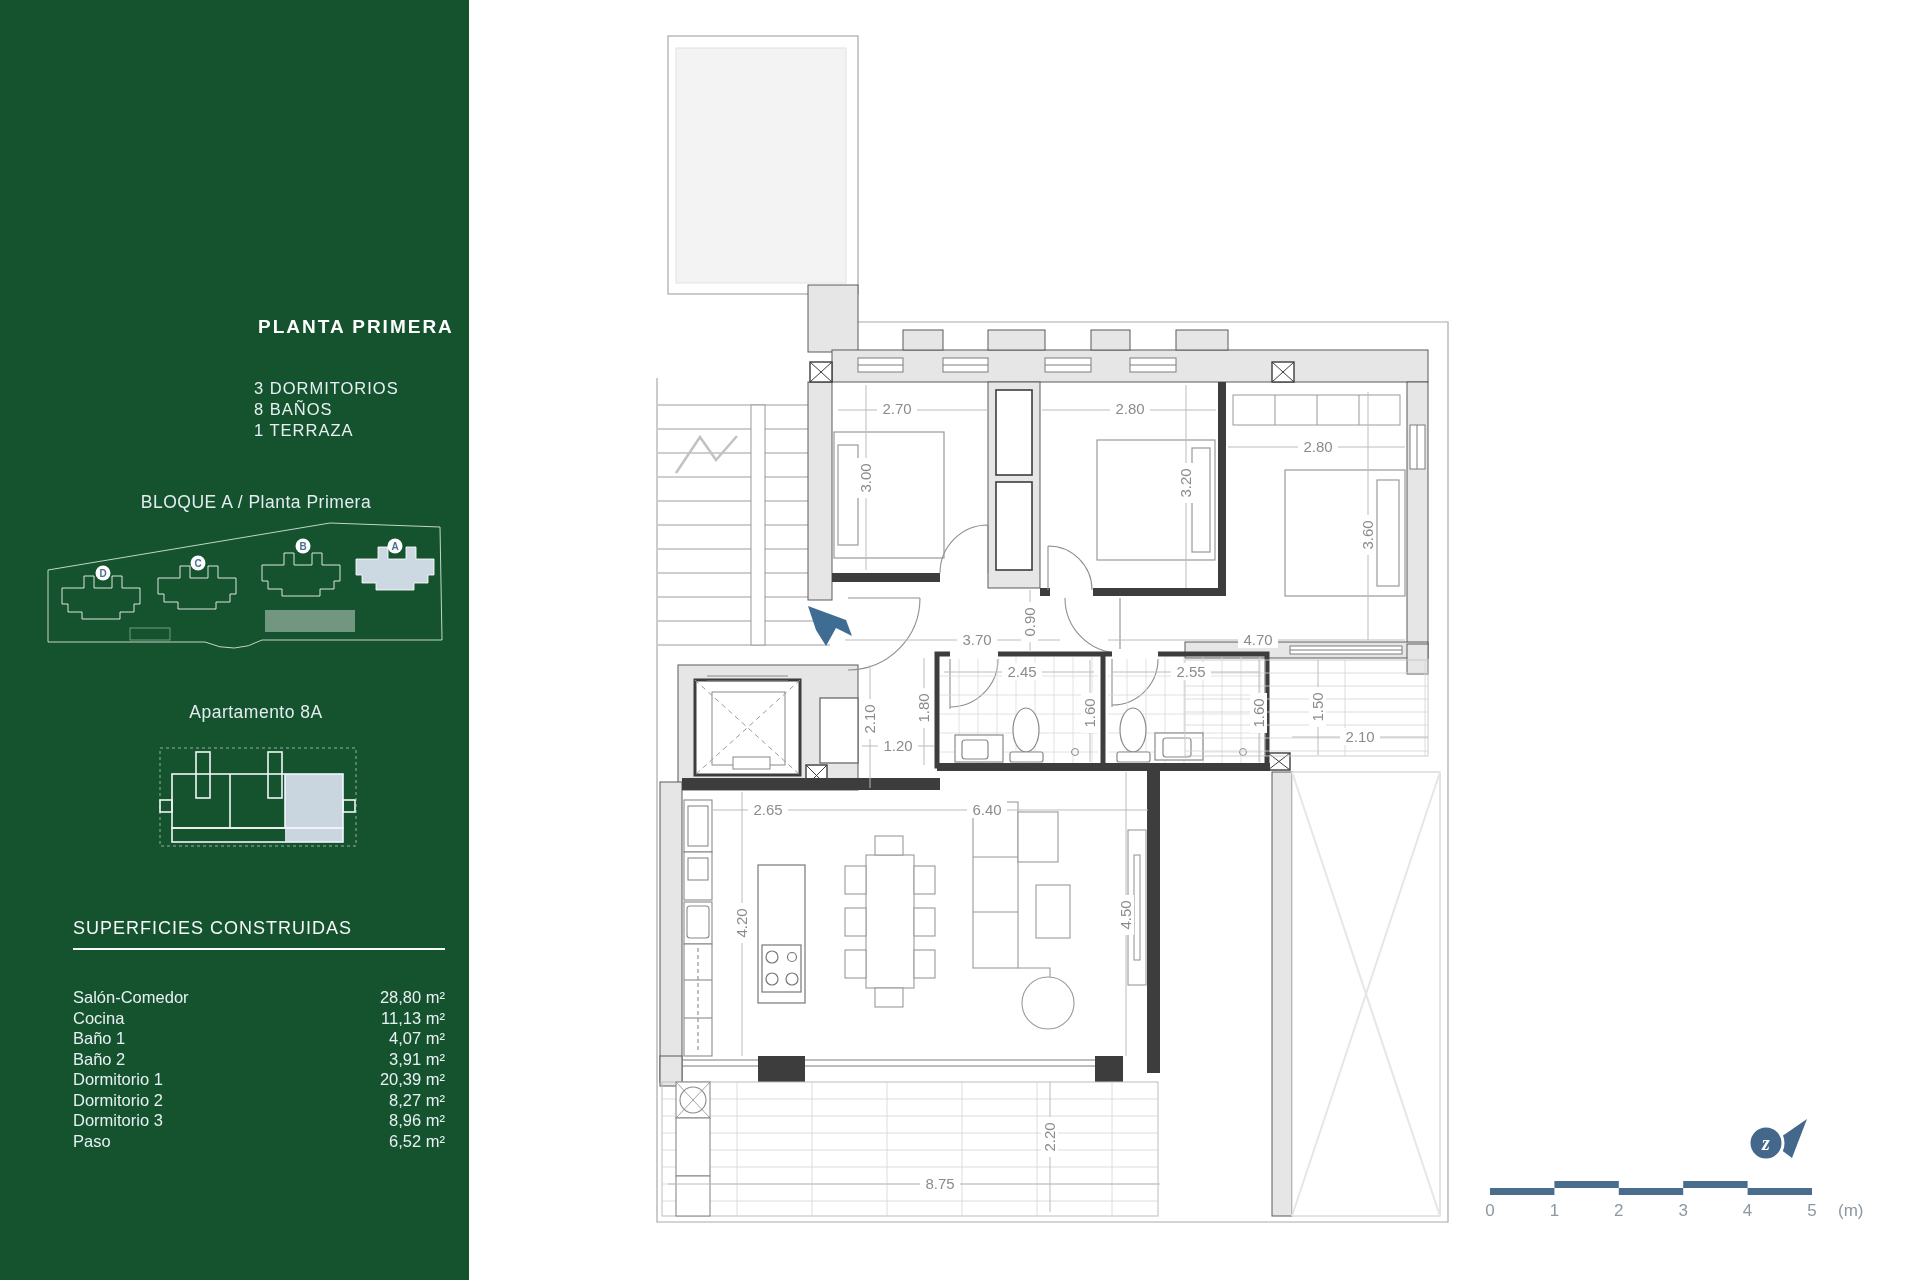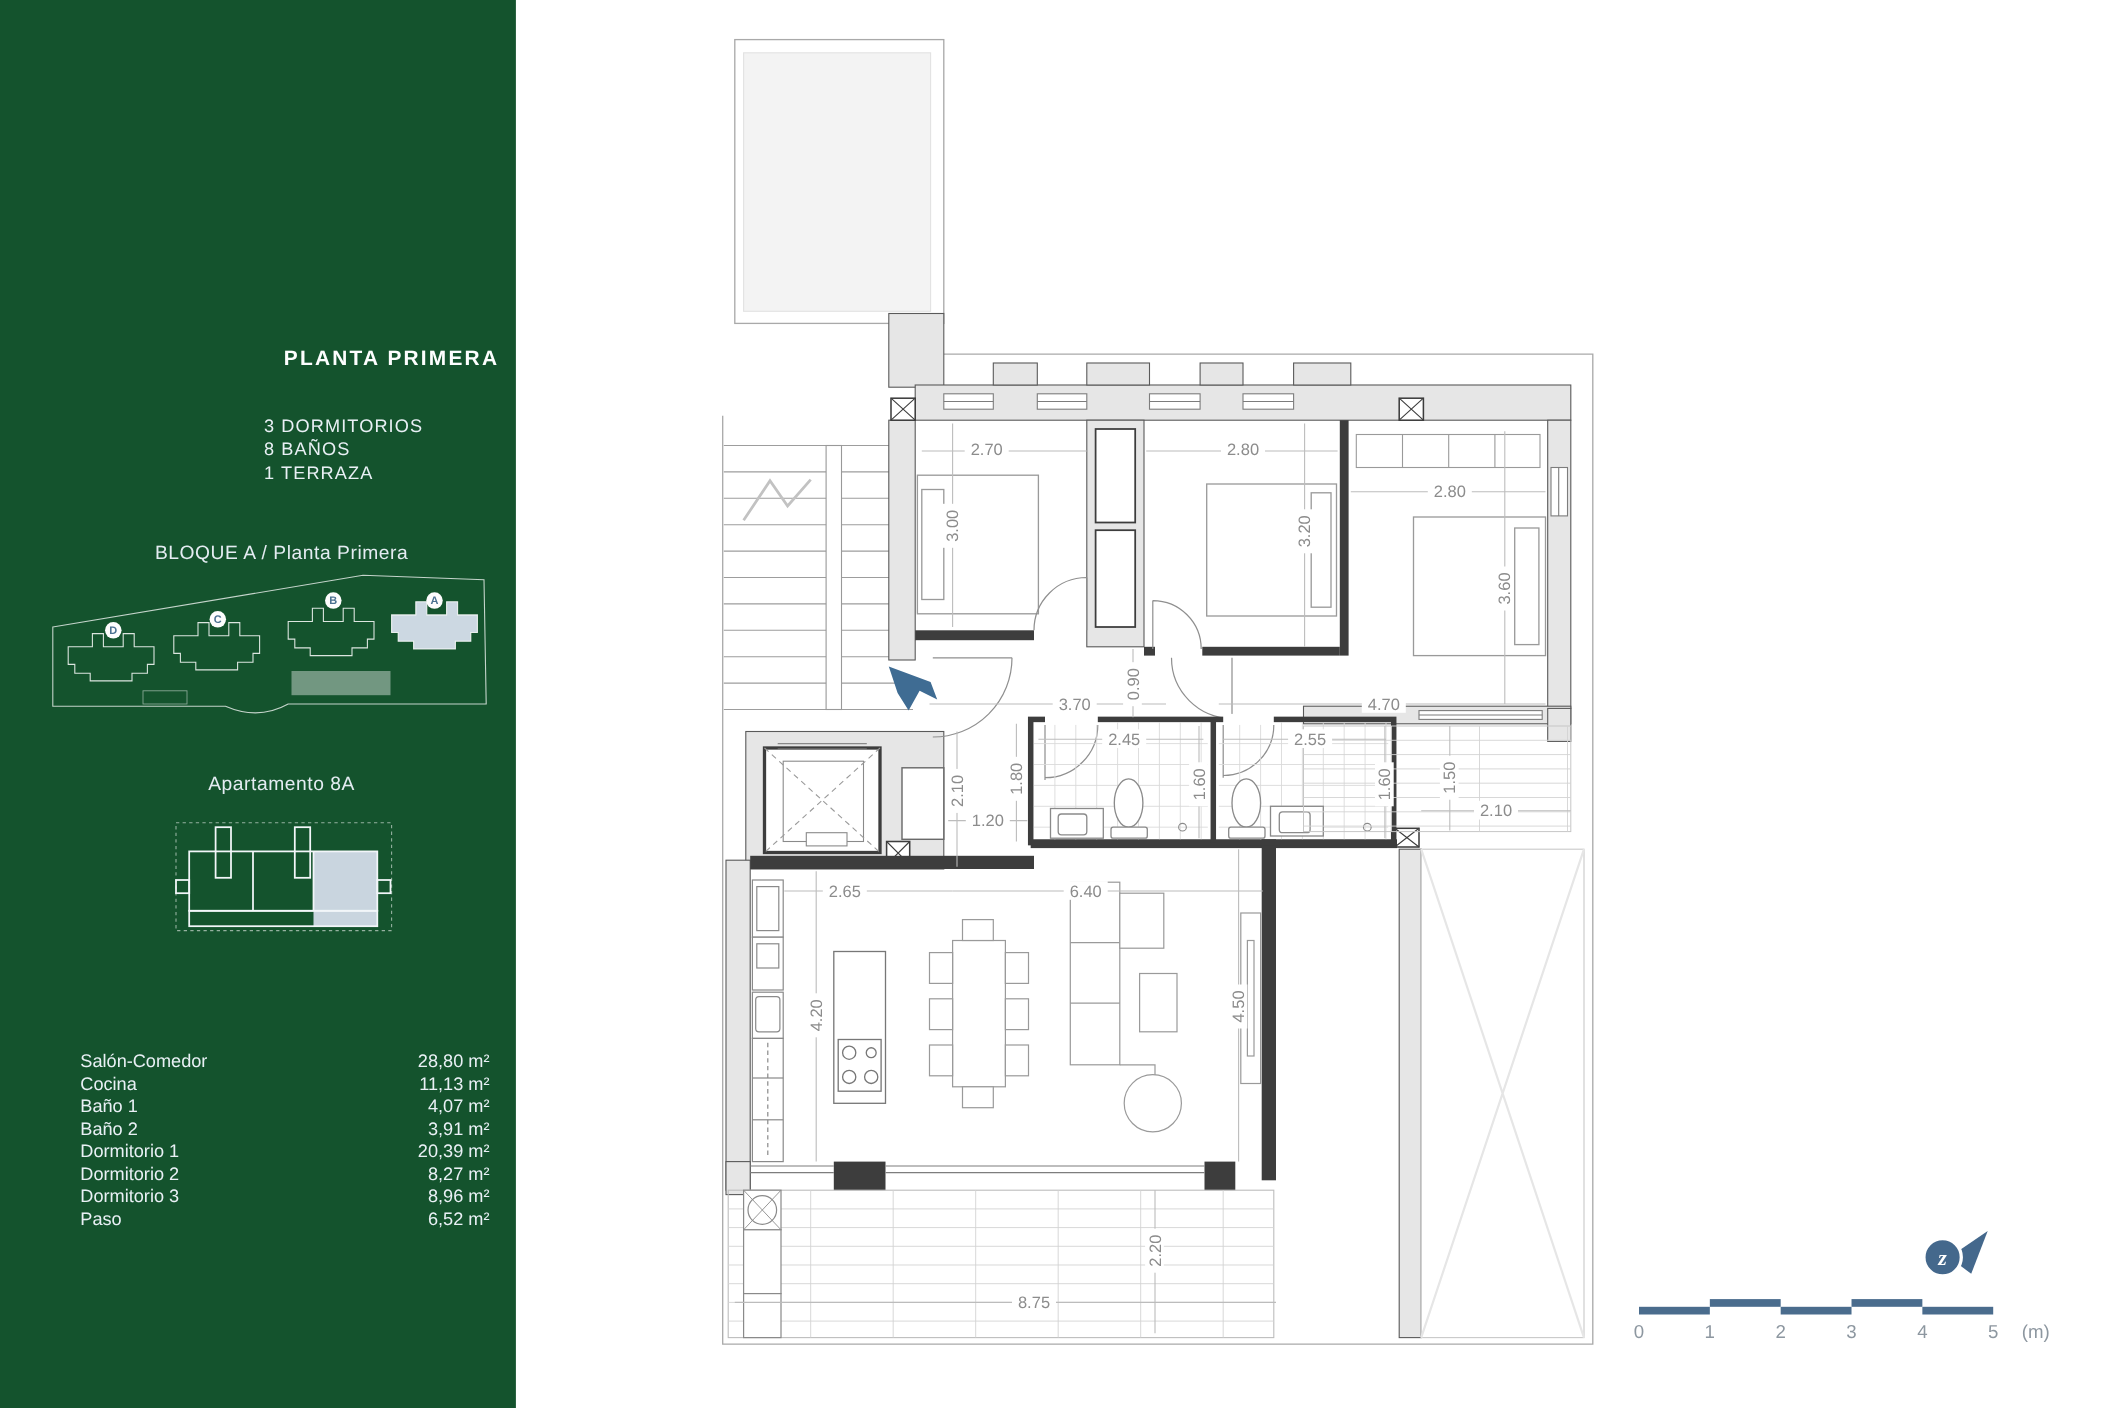--- a/index.html
+++ b/index.html
@@ -5,21 +5,21 @@
   * { margin:0; padding:0; box-sizing:border-box; }
   html,body { width:1920px; height:1280px; overflow:hidden; background:#fff;
     font-family:"Liberation Sans", sans-serif; }
   #stage { position:relative; width:1920px; height:1280px; background:#fff; }
   #plan-svg { position:absolute; left:0; top:0; }
   
   #sidebar { position:absolute; left:0; top:0; width:469px; height:1280px;
     background:#14532d; color:#eef4f8; z-index:5; }
   .floor-title { position:absolute; left:258px; top:316px; font-size:19px; font-weight:bold;
     letter-spacing:2px; color:#fdfefe; }
-  .features { position:absolute; left:240px; top:378px; font-size:16.5px; line-height:21px;
+  .features { position:absolute; left:254px; top:378px; font-size:16.5px; line-height:21px;
     letter-spacing:1px; color:#e9f0f5; }
   .block-title { position:absolute; left:40px; top:492px; width:432px; text-align:center;
     font-size:17.5px; color:#e4ecf2; letter-spacing:.5px; }
   .apt-title { position:absolute; left:40px; top:702px; width:432px; text-align:center;
     font-size:17.5px; color:#e4ecf2; letter-spacing:.5px; }
   #site-svg { position:absolute; left:45px; top:517px; }
   #apt-svg { position:absolute; left:140px; top:738px; }
   #surfaces { position:absolute; left:73px; top:918px; width:372px; }
   .s-head { font-size:18px; font-weight:normal; letter-spacing:1px; color:#f4f8fb;
     padding-bottom:9px; border-bottom:2px solid #f7fafc; }
@@ -513,20 +513,21 @@
         <rect x="172" y="774" width="171" height="54"></rect>
         <line x1="230" y1="774" x2="230" y2="828"></line>
         <line x1="285" y1="774" x2="285" y2="828"></line>
         <rect x="172" y="828" width="171" height="14"></rect>
         <rect x="160" y="800" width="12" height="12"></rect>
         <rect x="343" y="800" width="12" height="12"></rect>
       </g>
     </svg>
 
     <div id="surfaces">
+      <div class="s-head">SUPERFICIES CONSTRUIDAS</div>
       <div class="gap"></div>
       <div class="s-rows" id="rows-useful">
           <div class="srow">
             <span class="slabel">Salón-Comedor</span>
             <span class="svalue">28,80 m²</span>
           </div>
           <div class="srow">
             <span class="slabel">Cocina</span>
             <span class="svalue">11,13 m²</span>
           </div>

